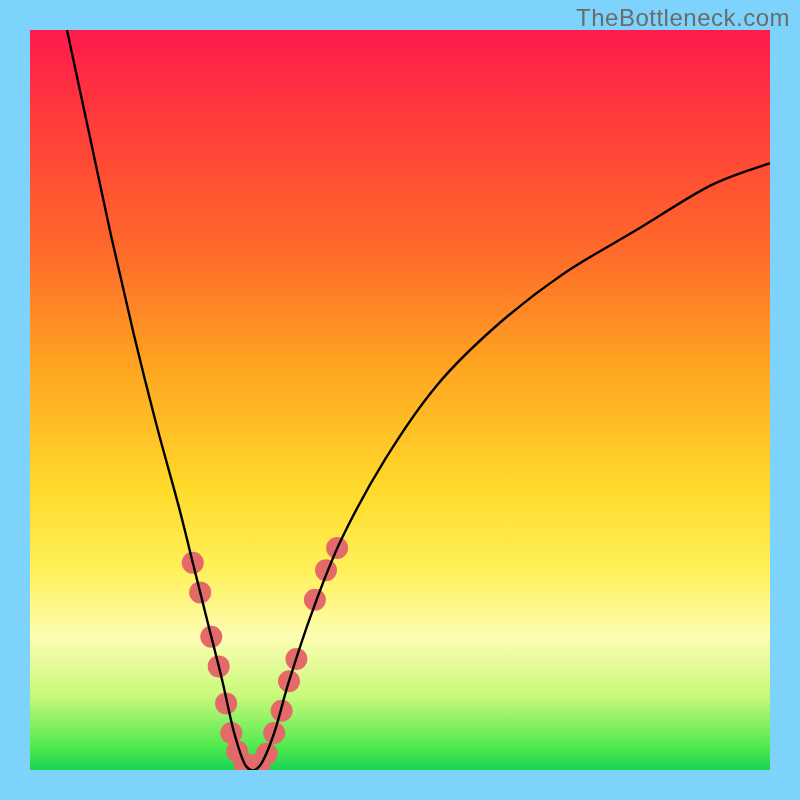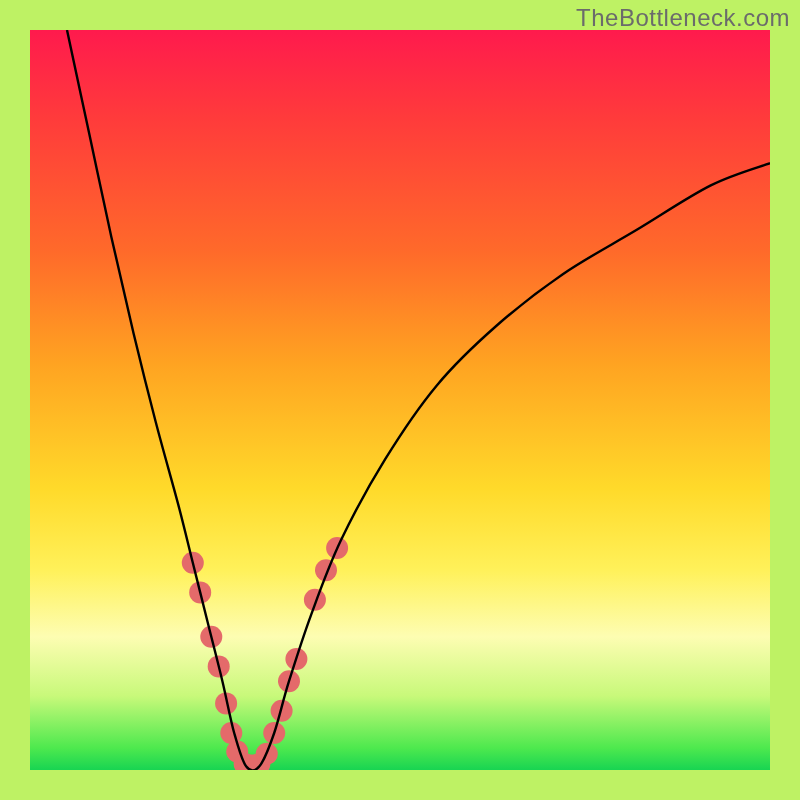--- a/index.html
+++ b/index.html
@@ -10,21 +10,21 @@
     overflow: hidden;
     background: #000;
     font-family: Arial, Helvetica, sans-serif;
   }
   .frame {
     position: absolute;
     left: 0;
     top: 0;
     width: 800px;
     height: 800px;
-    background: #bef264;
+    background: #7dd3fc;
   }
   .plot-area {
     position: absolute;
     left: 30px;
     top: 30px;
     width: 740px;
     height: 740px;
     background: linear-gradient(to bottom,
       #ff1a4d 0%,
       #ff3b3b 12%,

